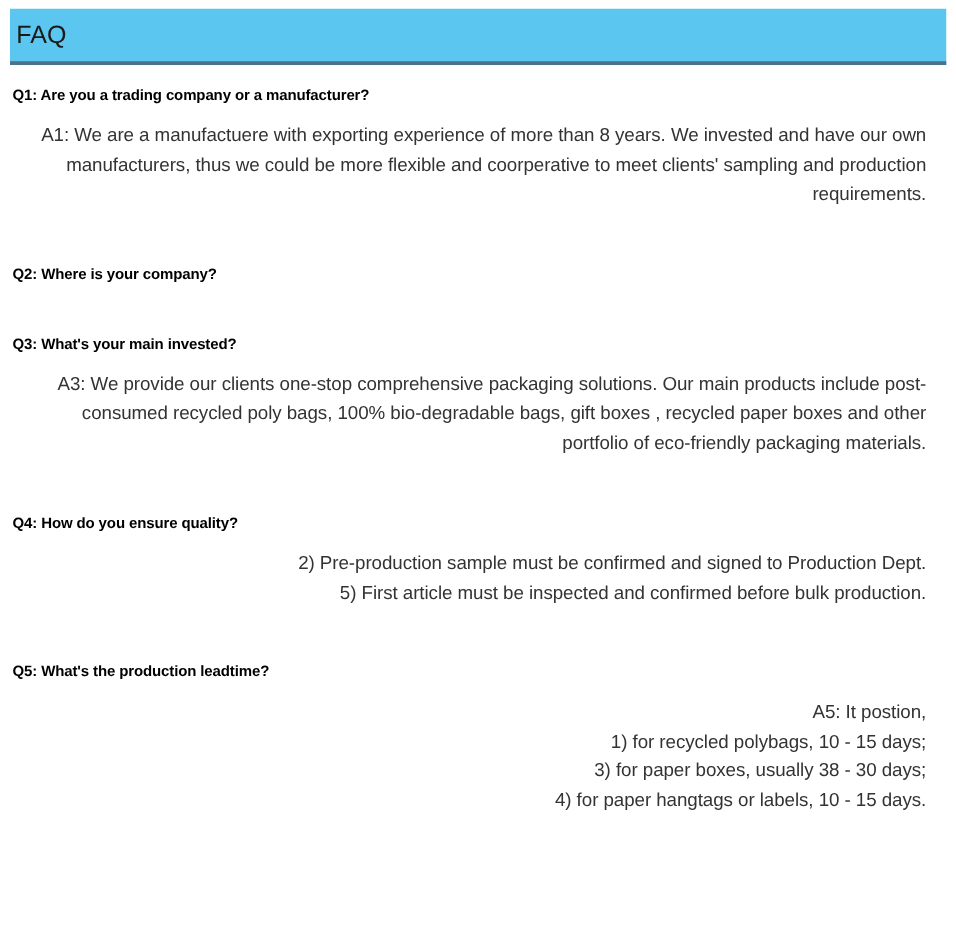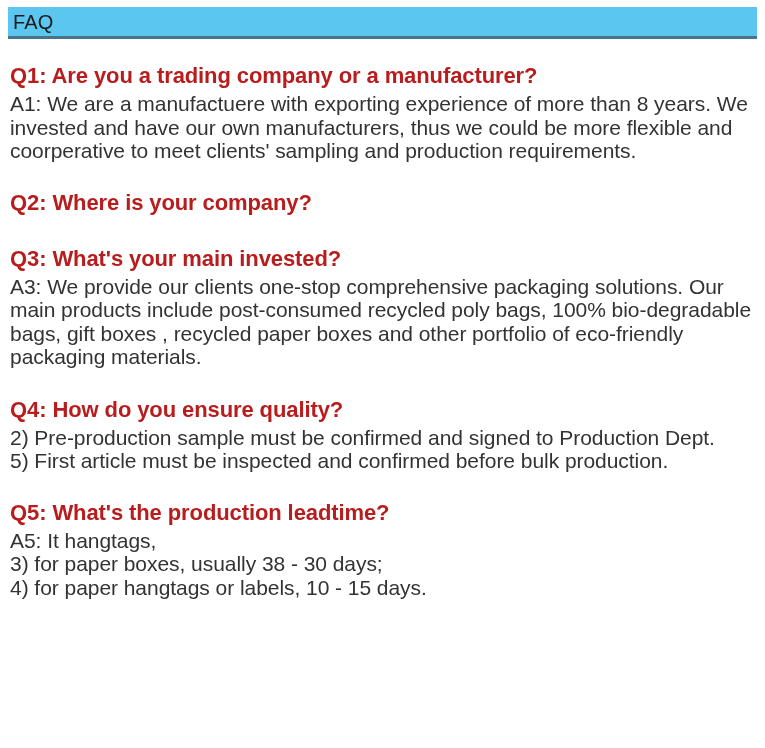--- a/index.html
+++ b/index.html
@@ -21,21 +21,21 @@
     background: #ffffff;
     box-sizing: border-box;
   }
 
   
   .faq-header {
     position: absolute;
     left: 8px;
     top: 7px;
     width: 749px;
-    height: 32px;
+    height: 45px;
     background: #5BC6F0;
     border-bottom: 3px solid #4A7289;
     box-sizing: border-box;
     display: flex;
     align-items: center;
   }
   .faq-header-title {
     font-size: 20px;
     line-height: 1;
     color: #1a1a1a;
@@ -50,35 +50,36 @@
     left: 10px;
     top: 66px;
     width: 742px;
   }
 
   .faq-item {
     margin-bottom: 0;
   }
 
   .faq-question {
-    font-size: 22px;
+    font-size: 12px;
     font-weight: bold;
-    color: #b91c1c;
+    color: #000000;
     line-height: 20px;
     margin: 0 0 6px 0;
     letter-spacing: -0.1px;
   }
 
   .faq-answer {
-    font-size: 21px;
+    font-size: 15px;
     color: #333333;
     line-height: 23.5px;
-    margin: 0;
+    margin: 11px;
     letter-spacing: -0.05px;
     max-width: 742px;
+    text-align: right;
   }
 
   .faq-answer .ln {
     display: block;
   }
 
   
   .gap-q1 { height: 30px; }
   .gap-q2 { height: 30px; }
   .gap-q3 { height: 31px; }
@@ -121,20 +122,21 @@
       <p class="faq-answer">
         <span class="ln">2) Pre-production sample must be confirmed and signed to Production Dept.</span>
         <span class="ln">5) First article must be inspected and confirmed before bulk production.</span>
       </p>
     </div>
     <div class="gap-q4"></div>
 
     <div class="faq-item">
       <p class="faq-question">Q5: What's the production leadtime?</p>
       <p class="faq-answer">
-        <span class="ln">A5: It hangtags,</span>
+        <span class="ln">A5: It postion,</span>
+        <span class="ln">1) for recycled polybags, 10 - 15 days;</span>
         <span class="ln">3) for paper boxes, usually 38 - 30 days;</span>
         <span class="ln">4) for paper hangtags or labels, 10 - 15 days.</span>
       </p>
     </div>
 
   </div>
 </div>
 
 </body></html>

